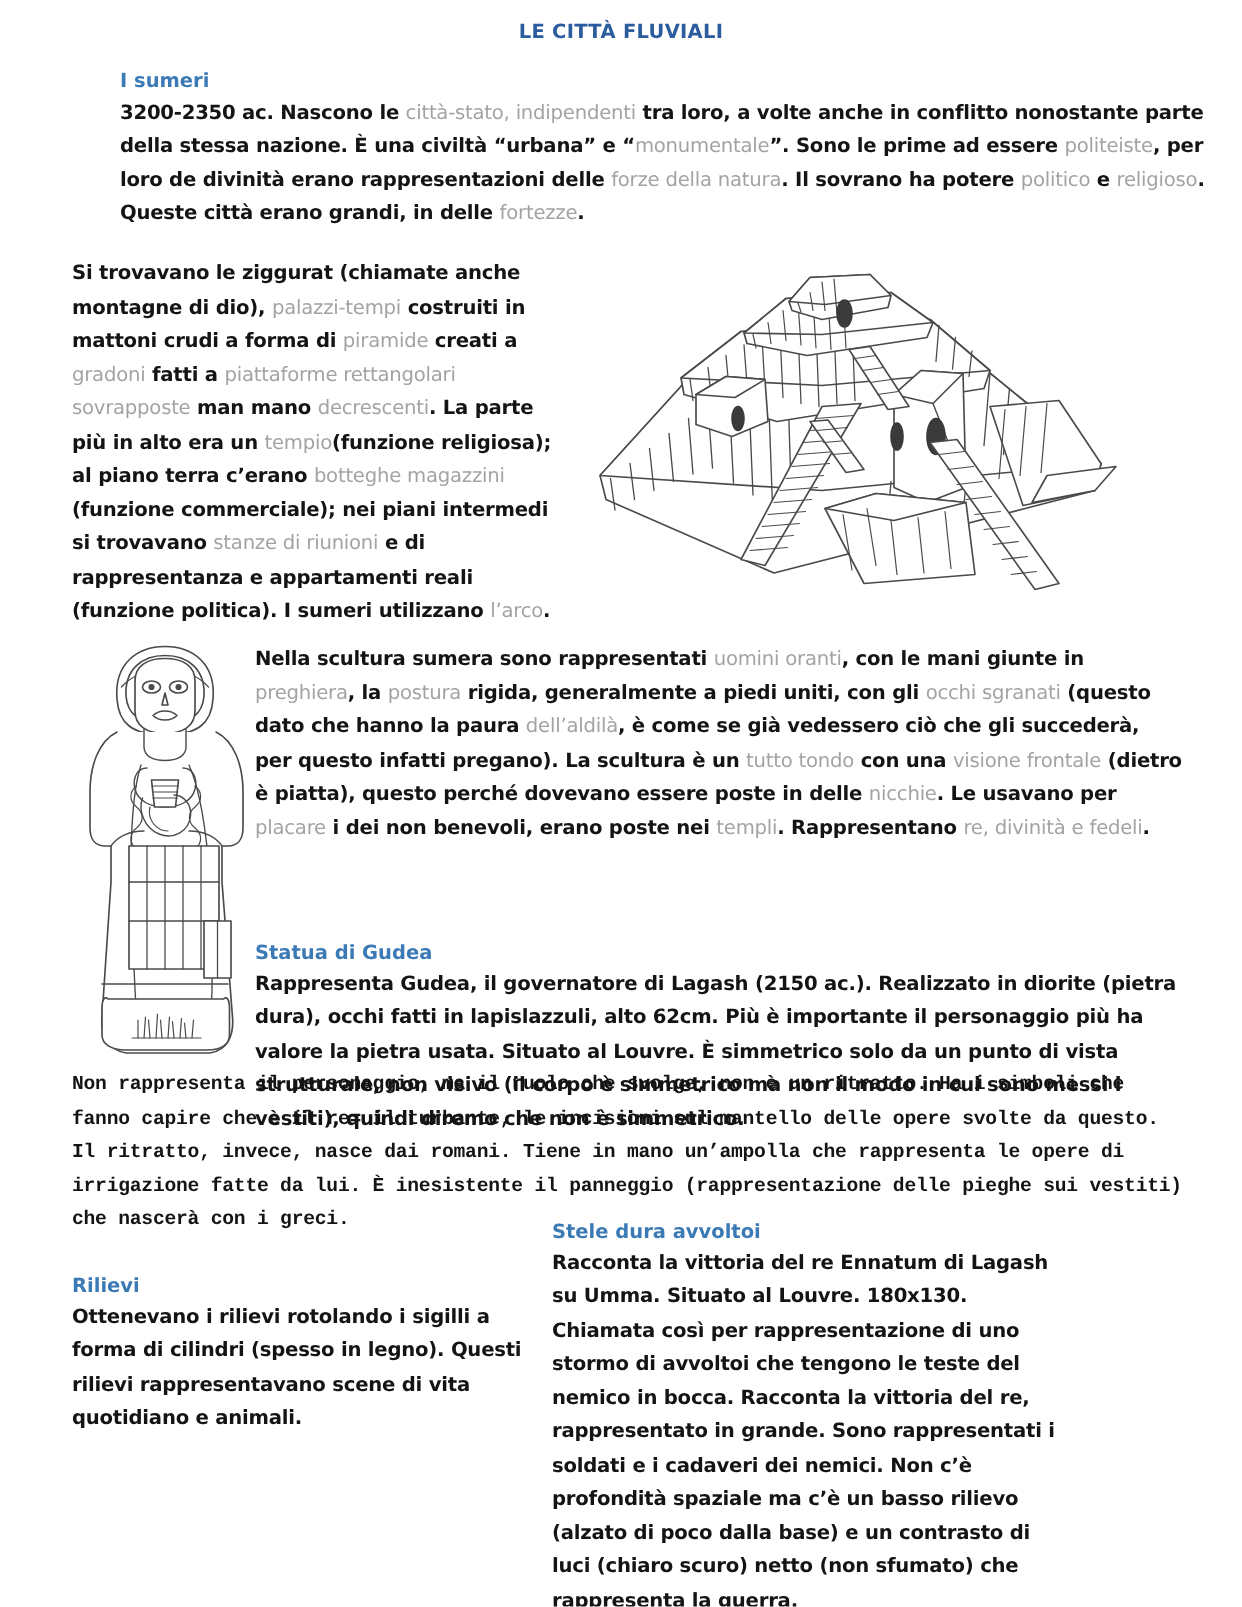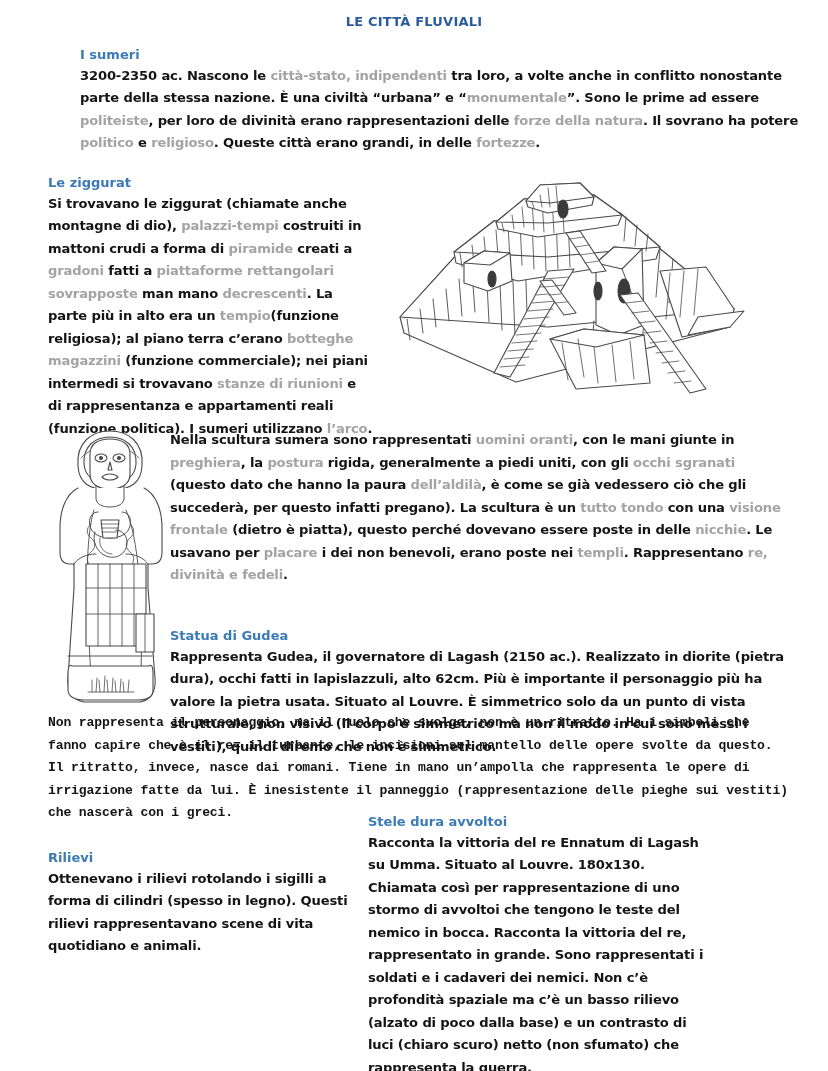--- a/index.html
+++ b/index.html
@@ -43,21 +43,21 @@
     font-size: 13.1px;
     line-height: 22.5px;
     margin: 0;
     color: #141414;
     font-weight: 600;
     letter-spacing: -0.15px;
     text-align: left;
   }
   .g {                 
     color: #a3a3a3;
-    font-weight: 700;
+    font-weight: 400;
   }
 
   
   .block-sumeri {
     position: absolute;
     left: 64px;
     top: 30px;
     width: 740px;
     margin-left: 16px;
   }
@@ -126,21 +126,20 @@
 <div class="page">
 
   <div class="doc-title">LE CITTÀ FLUVIALI</div>
 
   <div class="block-sumeri">
     <div class="heading">I sumeri</div>
     <p class="body"><span>3200-2350 ac. Nascono le </span><span class="g">città-stato, indipendenti</span><span> tra loro, a volte anche in conflitto nonostante parte della stessa nazione. È una civiltà “urbana” e “</span><span class="g">monumentale</span><span>”. Sono le prime ad essere </span><span class="g">politeiste</span><span>, per loro de divinità erano rappresentazioni delle </span><span class="g">forze della natura</span><span>. Il sovrano ha potere </span><span class="g">politico</span><span> e </span><span class="g">religioso</span><span>. Queste città erano grandi, in delle </span><span class="g">fortezze</span><span>.</span></p>
   </div>
 
   <div class="block-ziggurat-text">
-    <div class="heading">Le ziggurat</div>
     <p class="body"><span>Si trovavano le ziggurat (chiamate anche montagne di dio), </span><span class="g">palazzi-tempi</span><span> costruiti in mattoni crudi a forma di </span><span class="g">piramide</span><span> creati a </span><span class="g">gradoni</span><span> fatti a </span><span class="g">piattaforme rettangolari sovrapposte</span><span> man mano </span><span class="g">decrescenti</span><span>. La parte più in alto era un </span><span class="g">tempio</span><span>(funzione religiosa); al piano terra c’erano </span><span class="g">botteghe magazzini</span><span> (funzione commerciale); nei piani intermedi si trovavano </span><span class="g">stanze di riunioni</span><span> e di rappresentanza e appartamenti reali (funzione politica). I sumeri utilizzano </span><span class="g">l’arco</span><span>.</span></p>
   </div>
 
   <div class="ziggurat-figure">
     <svg viewBox="0 0 400 245" xmlns="http://www.w3.org/2000/svg" fill="none" stroke="#4a4a4a" stroke-width="1.1" stroke-linejoin="round" stroke-linecap="round">
 
       <path d="M2 140 L62 74 L250 62 L336 132 L332 150 L118 205 L6 156 Z" fill="#ffffff"></path>
 
       <path d="M2 140 L62 74 L250 62 L336 132 L150 150 Z" fill="#ffffff"></path>
 

